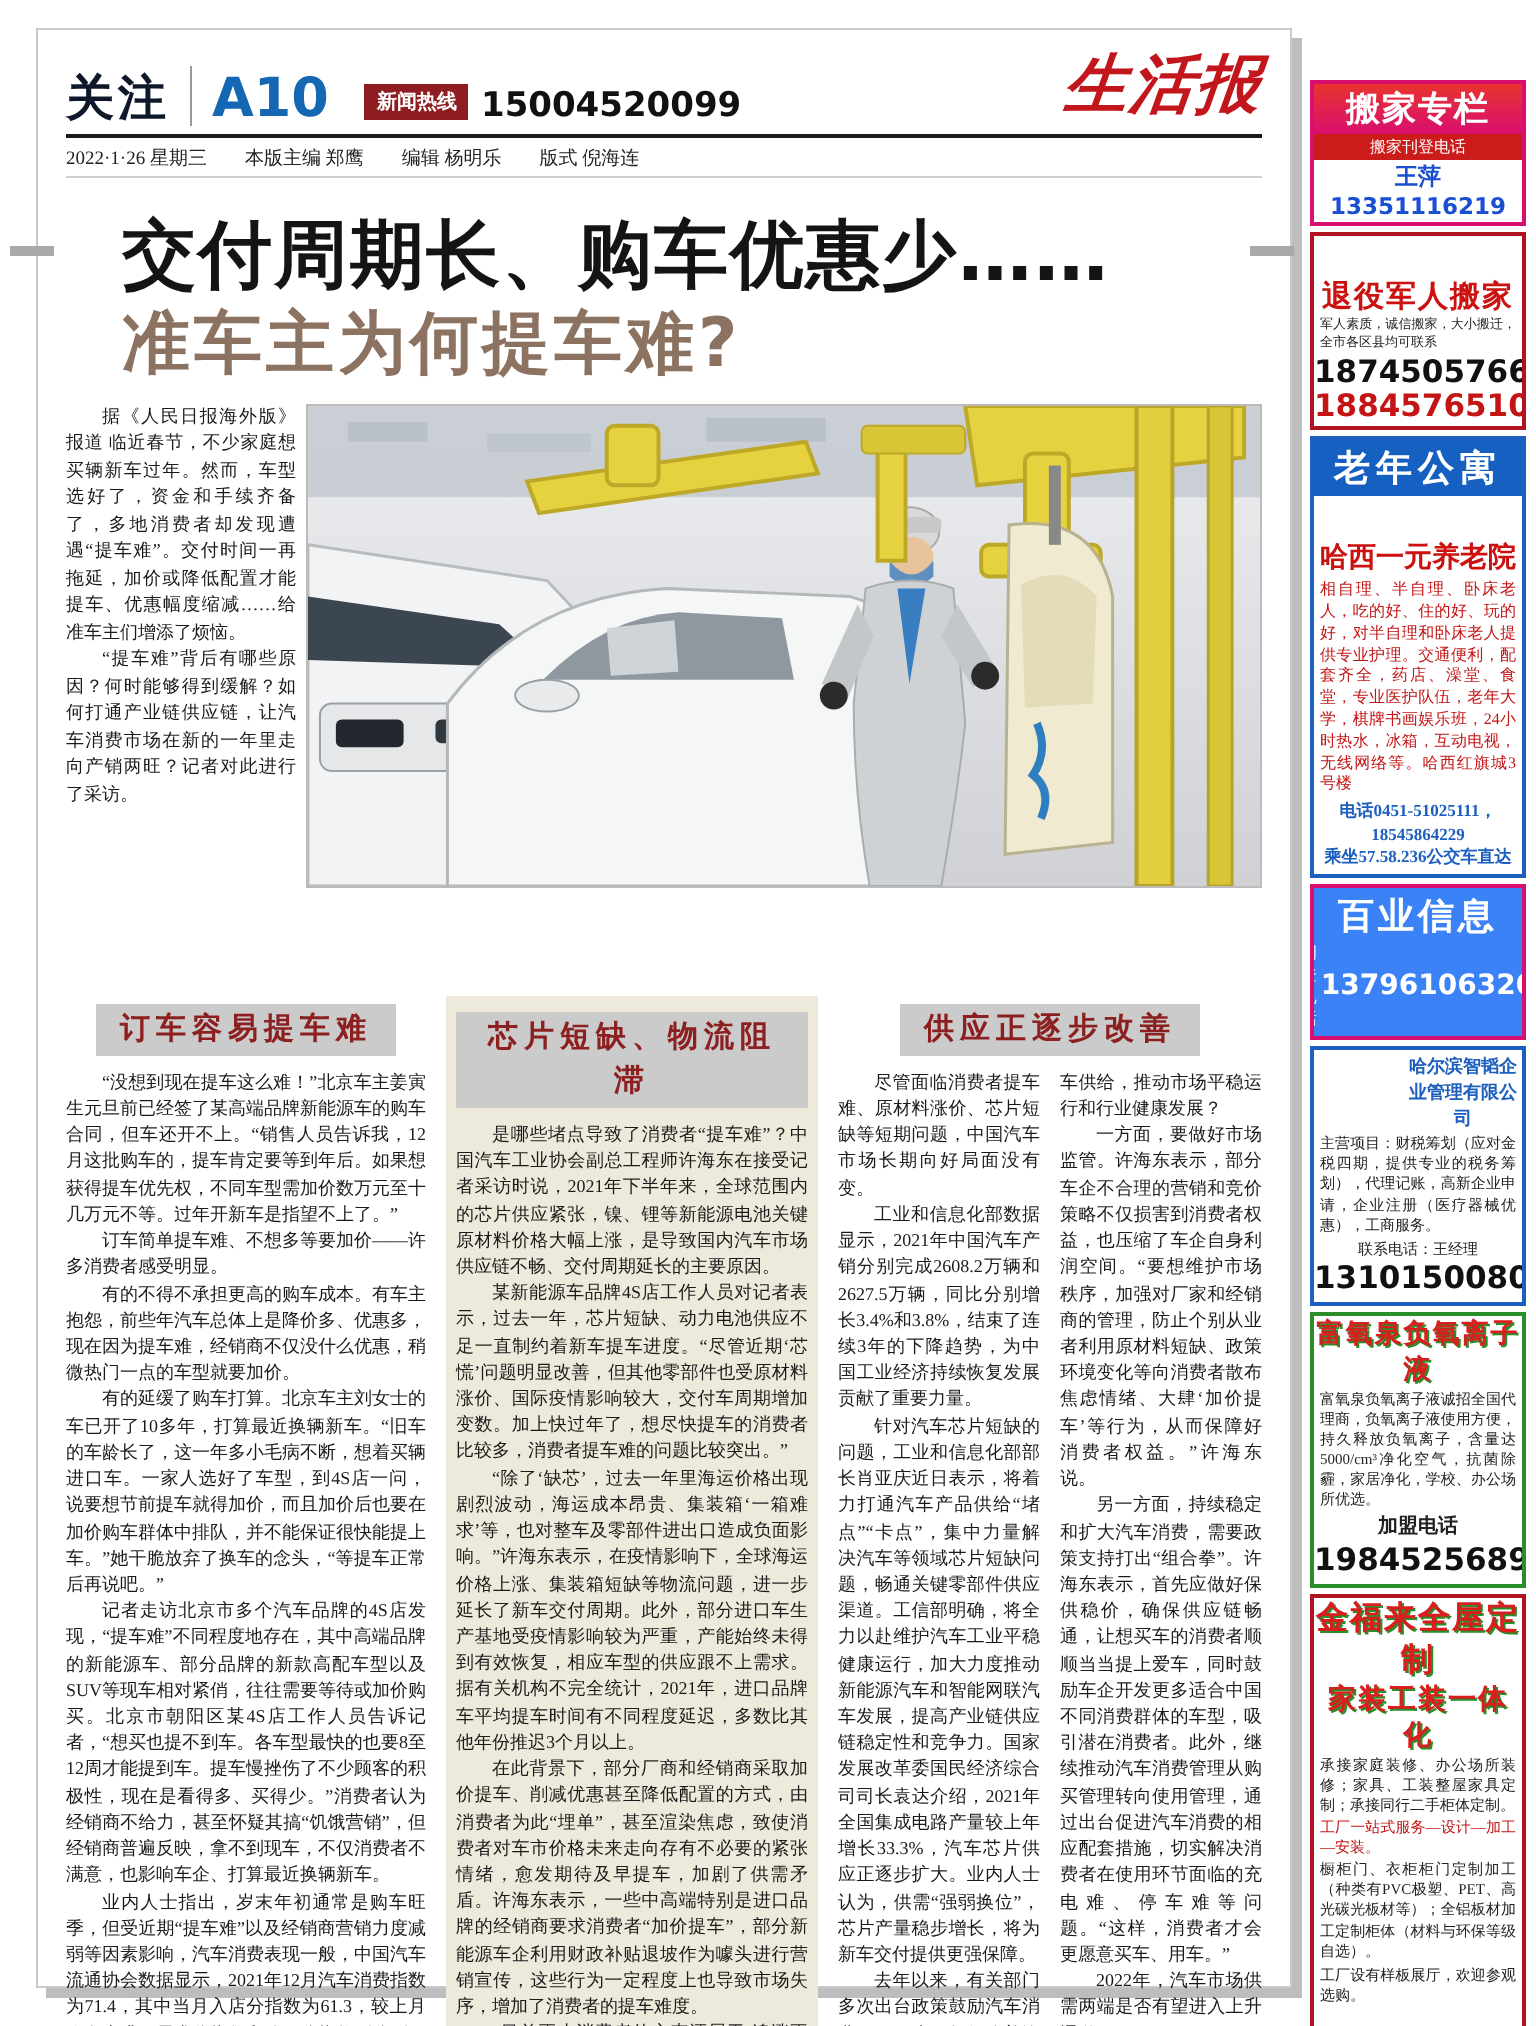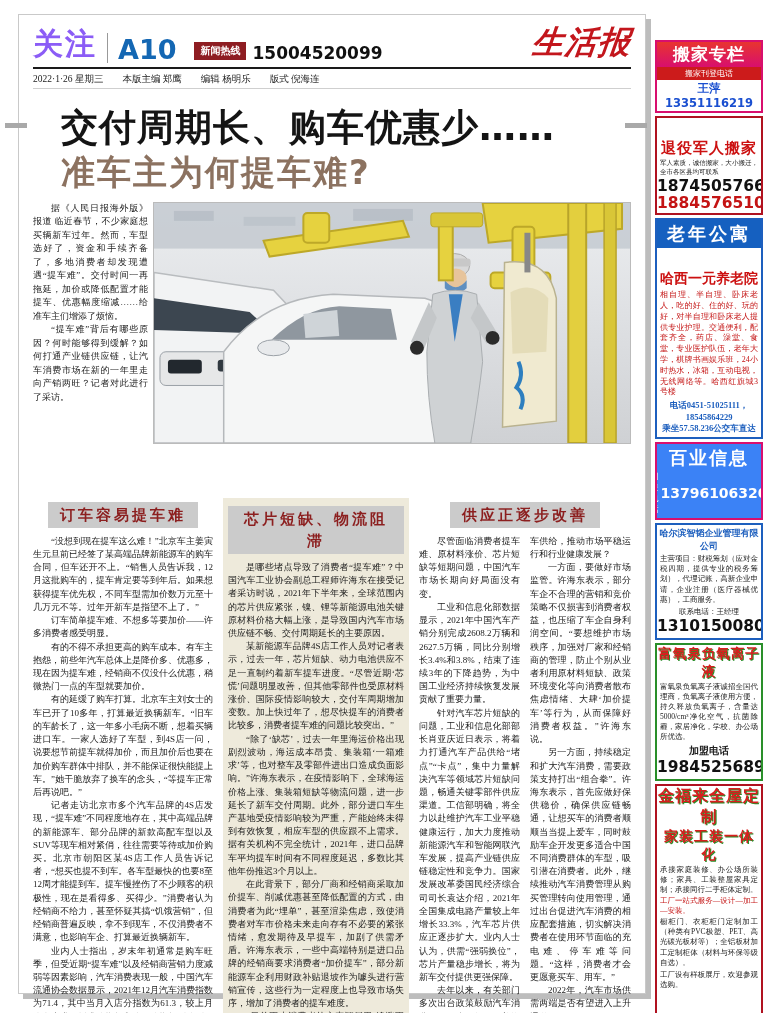--- a/index.html
+++ b/index.html
@@ -2,21 +2,21 @@
 <html><head>
 <meta charset="utf-8">
 <style>
   html,body{margin:0;padding:0;width:768px;height:1013px;background:#ffffff;overflow:hidden;
     font-family:"Liberation Serif","DejaVu Serif",serif;}
   *{box-sizing:border-box;}
   
   .page{position:absolute;left:18px;top:14px;width:628px;height:980px;background:#fff;
     border:1px solid #c9c9c9;box-shadow:5px 5px 0 #bdbdbd;padding:10px 14px;}
   .hdr{display:flex;align-items:flex-end;height:40px;}
-  .hdr-section{font-size:30px;font-weight:bold;color:#8b5cf6;letter-spacing:2px;}
+  .hdr-section{font-size:24px;font-weight:bold;color:#0f172a;letter-spacing:2px;}
   .hdr-div{width:1px;height:30px;background:#999;margin:0 10px 2px 10px;}
   .hdr-pageno{font-family:"DejaVu Sans",sans-serif;font-size:27px;font-weight:900;color:#1467b3;margin-bottom:0px;}
   .hdr-badge{background:#8e1d22;color:#fff;font-size:10px;font-weight:bold;padding:2px 6px;margin:0 6px 5px 18px;}
   .hdr-phone{font-family:"DejaVu Sans",sans-serif;font-size:17px;font-weight:bold;color:#111;margin-bottom:2px;}
   .hdr-logo{margin-left:auto;font-size:32px;font-weight:bold;font-style:italic;color:#c3161c;
     transform:skewX(-6deg);letter-spacing:1px;}
   .rule{border-bottom:2px solid #1a1a1a;margin-top:2px;}
   .dateline{font-size:9.5px;color:#222;padding:4px 0 2px 0;border-bottom:1px solid #cfcfcf;}
   
   .headline{margin:16px 0 8px 28px;line-height:1.25;}
@@ -222,21 +222,21 @@
 
   <div class="ad b-mag bar-mag2">
     <div class="t1">百业信息</div>
     <div class="t2">
         <span>刊登电话</span>
         <b>13796106320</b>
       </div>
   </div>
 
   <div class="ad b-blue">
-    <div class="t-blue" style="font-size:9px;padding:2px 1px 0 1px;">哈尔滨智韬企业管理有限公司</div>
+    <div class="t-blue" style="font-size:9px;padding:2px 1px 0 1px;margin-left:45px;">哈尔滨智韬企业管理有限公司</div>
     <div class="small">主营项目：财税筹划（应对金税四期，提供专业的税务筹划），代理记账，高新企业申请，企业注册（医疗器械优惠），工商服务。</div>
     <div class="small" style="text-align:center;">联系电话：王经理</div>
     <div class="num-blk" style="padding-bottom:2px;">13101500809</div>
   </div>
 
   <div class="ad b-grn">
     <div class="fancy-red">富氧泉负氧离子液</div>
     <div class="small">富氧泉负氧离子液诚招全国代理商，负氧离子液使用方便，持久释放负氧离子，含量达5000/cm³净化空气，抗菌除霾，家居净化，学校、办公场所优选。</div>
     <div class="small" style="text-align:center;font-size:10px;font-weight:bold;">加盟电话</div>
     <div class="num-blk" style="padding-bottom:2px;">19845256893</div>

